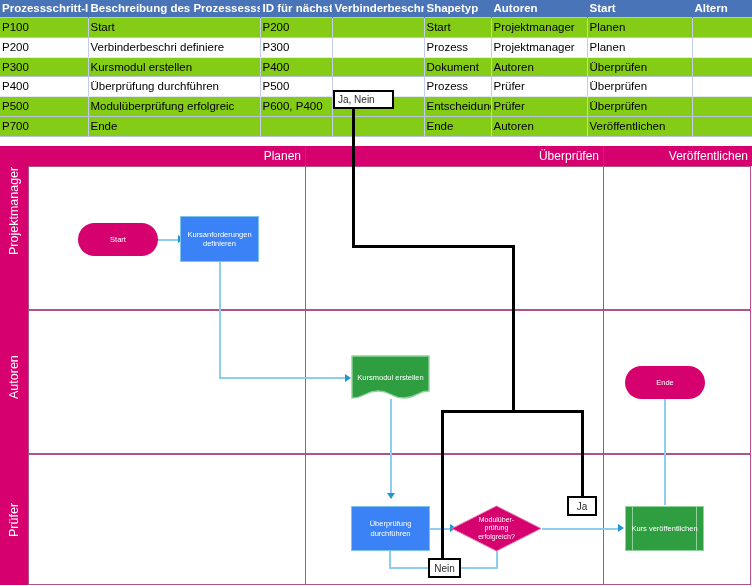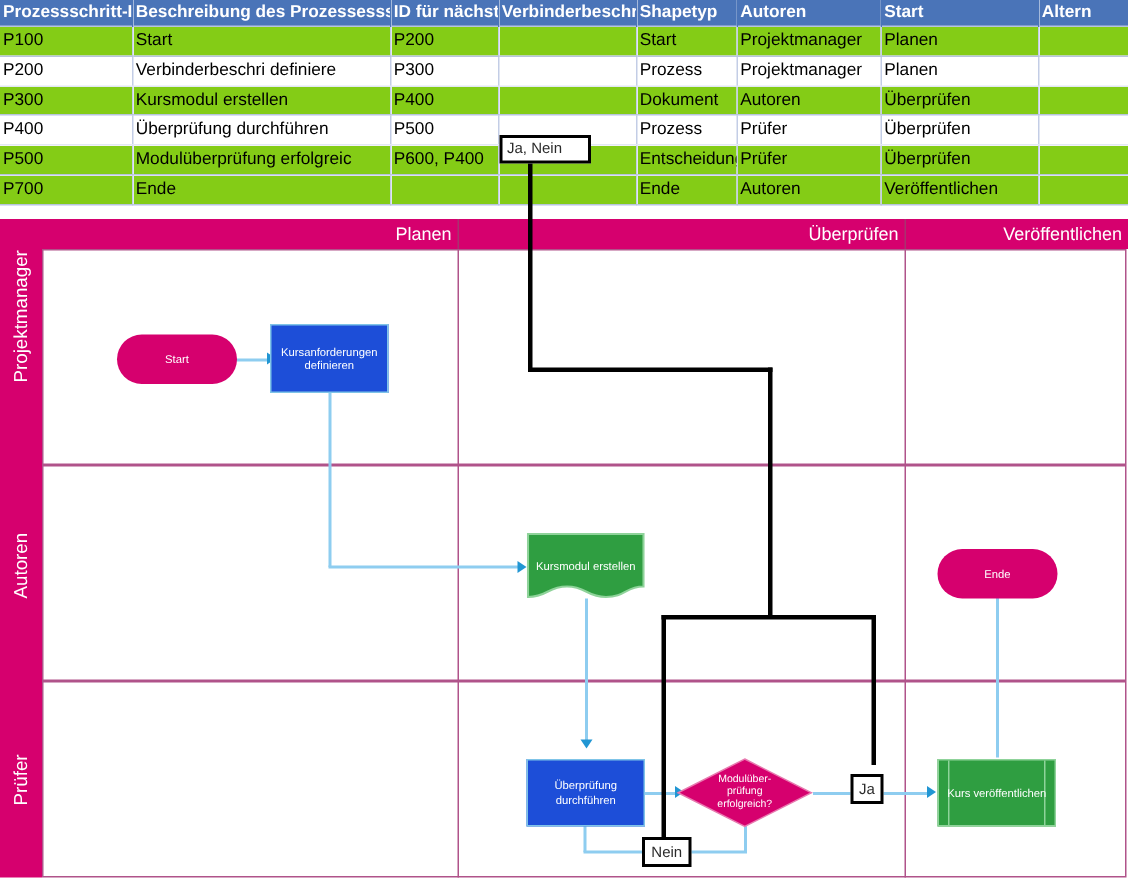--- a/index.html
+++ b/index.html
@@ -40,21 +40,21 @@
        white-space:nowrap;text-align:center;}
   .lanebox{position:absolute;left:28px;width:723px;
        border:1px solid #b0538a;box-sizing:border-box;background:transparent;}
   .phasevline{position:absolute;width:1px;background:#b0538a;}
 
   
   .shp{position:absolute;box-sizing:border-box;display:flex;
        align-items:center;justify-content:center;text-align:center;
        color:#fff;font-size:7.5px;line-height:9.5px;}
   .term{background:#d6006e;border-radius:999px;}
-  .proc{background:#1d4ed8;border:1px solid #7fc4e8;}
+  .proc{background:#3b82f6;border:1px solid #7fc4e8;}
   .subp{background:#2f9e41;border:1px solid #8fd39a;}
   .subp .bar{position:absolute;top:0;bottom:0;width:1px;background:#8fd39a;}
   .doc{background:transparent;}
   .dec{background:transparent;}
   .shp .txt{position:relative;z-index:2;padding:0 3px;}
 
   
   .cn{position:absolute;background:#8ecdf0;}
   .arrow{position:absolute;width:0;height:0;}
   .ar-r{border-top:4px solid transparent;border-bottom:4px solid transparent;
@@ -259,17 +259,17 @@
   <div class="blk" style="left:352px;top:108px;width:2.5px;height:139px;z-index:5;"></div>
   <div class="blk" style="left:352px;top:245px;width:163px;height:2.5px;z-index:5;"></div>
   <div class="blk" style="left:512px;top:245px;width:2.5px;height:167px;z-index:5;"></div>
   <div class="blk" style="left:441px;top:410px;width:143px;height:2.5px;z-index:5;"></div>
   <div class="blk" style="left:441px;top:410px;width:2.5px;height:150px;z-index:5;"></div>
   <div class="blk" style="left:581px;top:410px;width:2.5px;height:100px;z-index:5;"></div>
 
   <div class="selbox ctr" style="left:428px;top:558px;width:33px;height:20px;">
     <span>Nein</span>
   </div>
-  <div class="selbox ctr" style="left:567px;top:516px;width:22px;height:20px;">
+  <div class="selbox ctr" style="left:567px;top:496px;width:30px;height:20px;">
     <span>Ja</span>
   </div>
 
 </div>
 
 </body></html>

